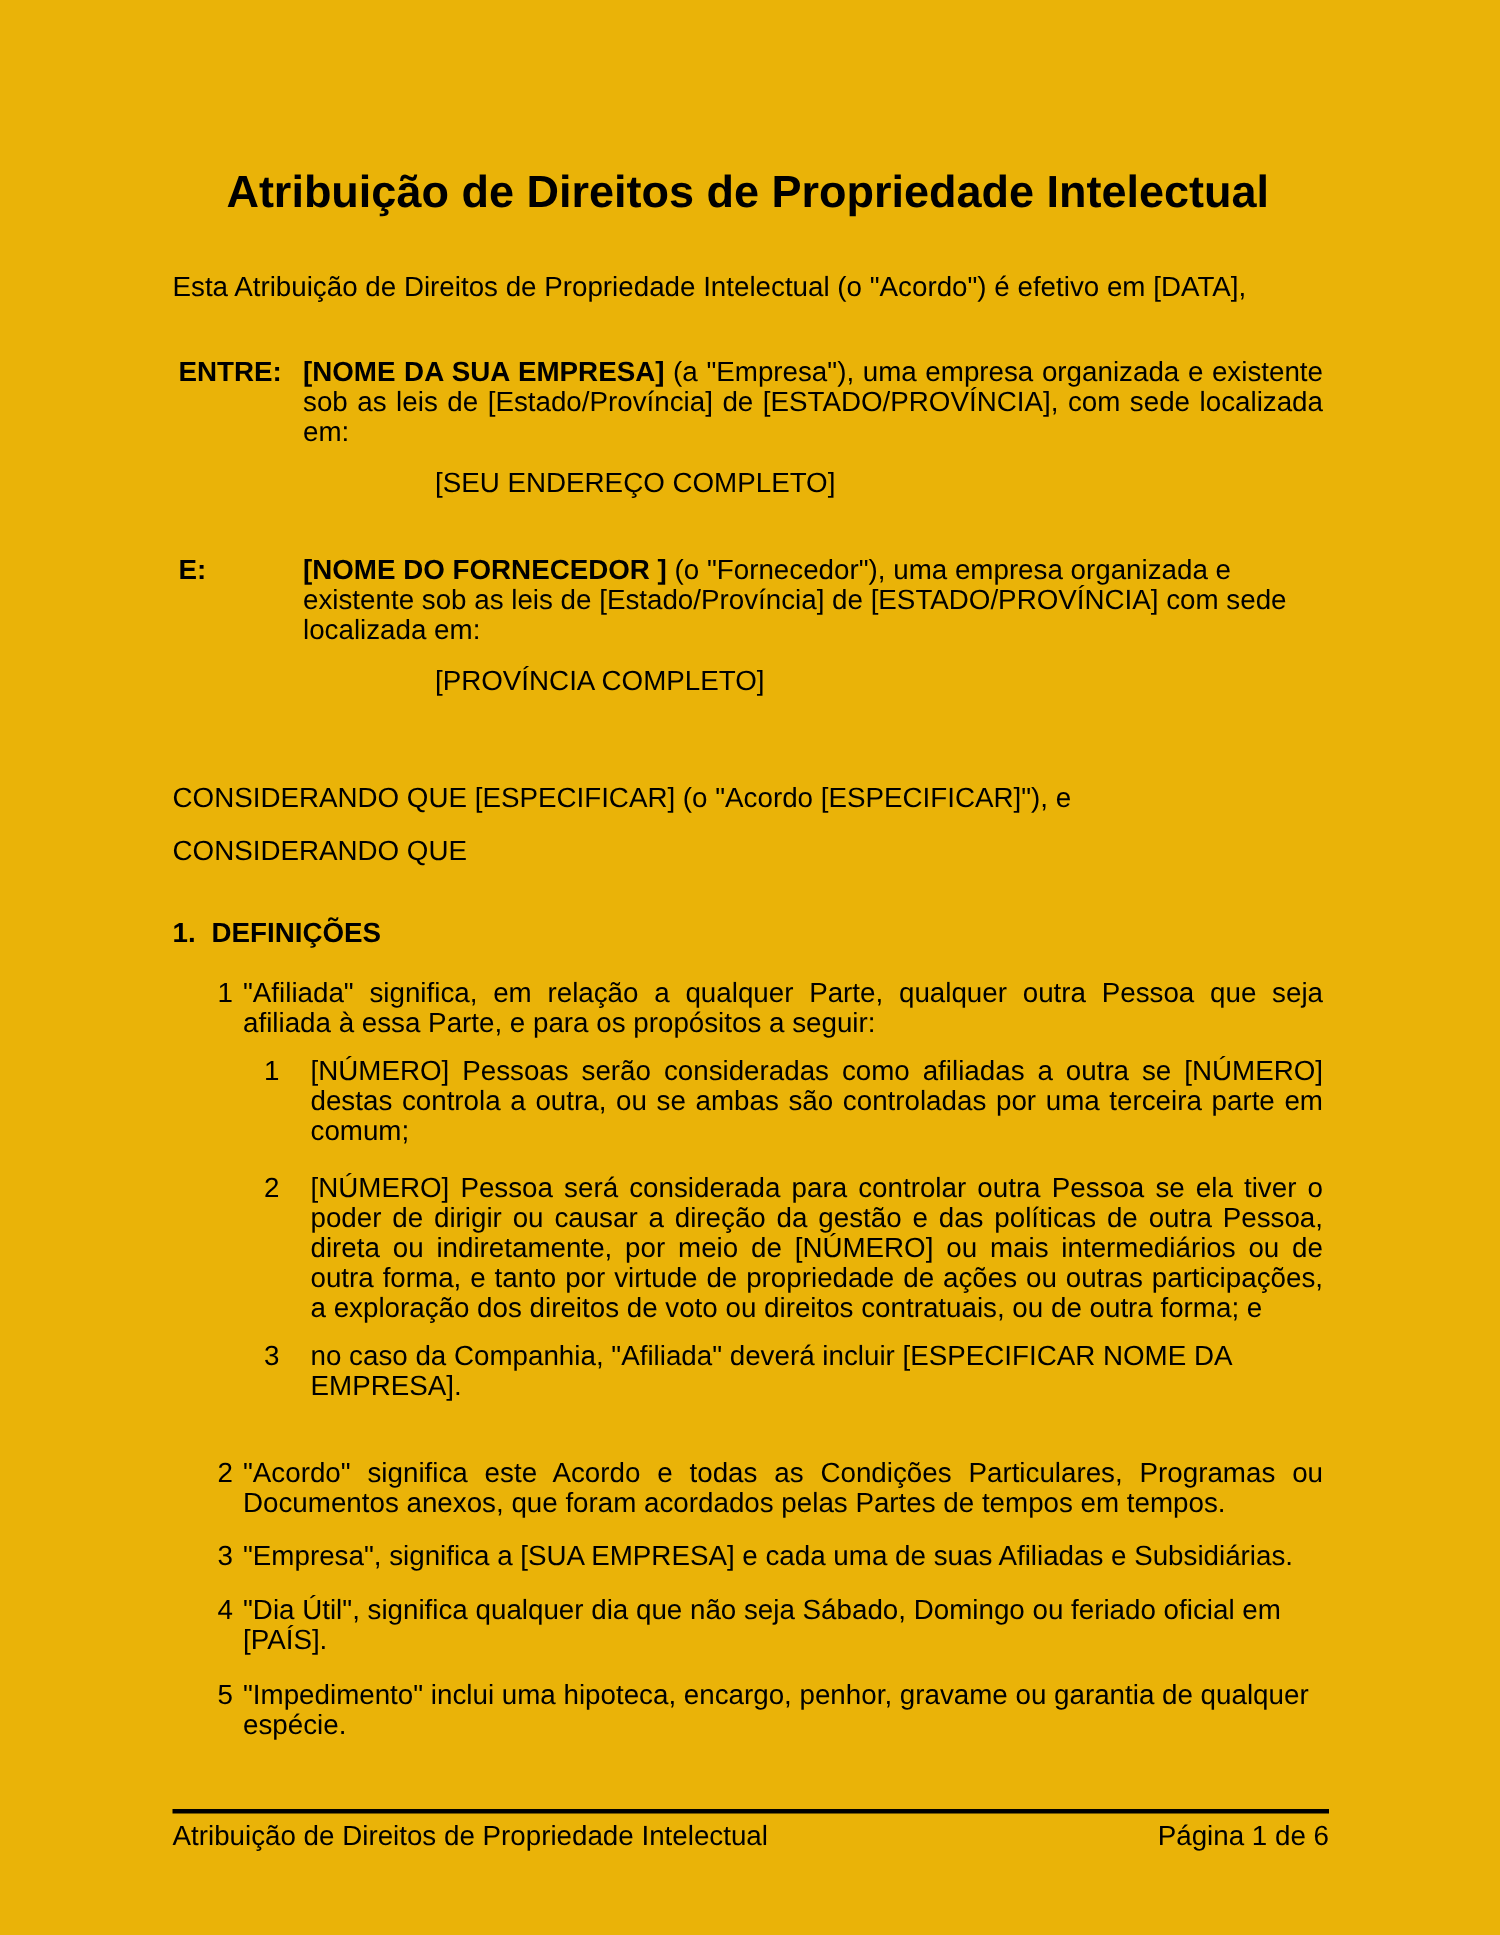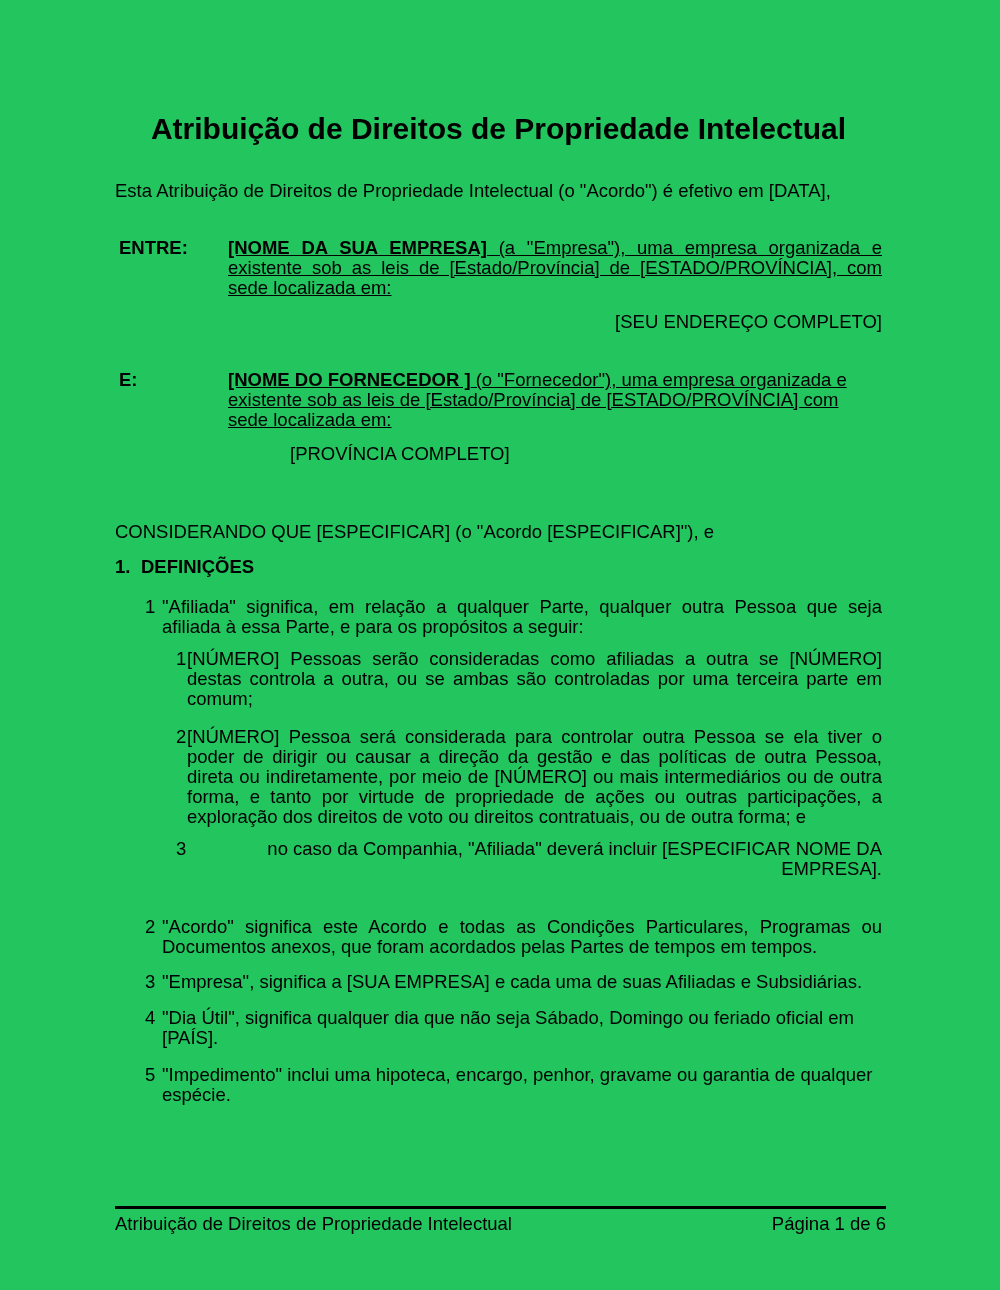--- a/index.html
+++ b/index.html
@@ -4,21 +4,21 @@
 <style>
   html, body {
     margin: 0;
     padding: 0;
     background: #ffffff;
   }
   .page {
     position: relative;
     width: 1000px;
     height: 1290px;
-    background: #22c55e;
+    background: #eab308;
     color: #000000;
     font-family: "Liberation Sans", "DejaVu Sans", sans-serif;
     overflow: hidden;
   }
   .content {
     position: absolute;
     left: 115px;
     top: 111px;
     width: 767px;
     font-size: 18.5px;
@@ -35,51 +35,51 @@
   }
   .intro { margin-bottom: 37px; }
 
   .party { position: relative; }
   .party-label {
     position: absolute;
     left: 4px;
     top: 0;
     font-weight: bold;
   }
-  .party-body { margin-left: 113px; text-decoration: underline; }
+  .party-body { margin-left: 87px; }
   .party-body.just { text-align: justify; }
   .party-address { margin-left: 175px; }
   .bold { font-weight: bold; }
 
   .mb12 { margin-bottom: 12px; }
   .mb14 { margin-bottom: 14px; }
   .mb15 { margin-bottom: 15px; }
   .mb16 { margin-bottom: 16px; }
   .mb17 { margin-bottom: 17px; }
   .mb18 { margin-bottom: 18px; }
   .mb20 { margin-bottom: 20px; }
   .mb35 { margin-bottom: 35px; }
-  .mb38 { margin-bottom: 38px; text-align: right; }
+  .mb38 { margin-bottom: 38px; }
   .mb58 { margin-bottom: 58px; }
 
   .heading {
     position: relative;
     font-weight: bold;
   }
   .heading-num { position: absolute; left: 0; top: 0; }
   .heading-text { margin-left: 26px; }
 
   .just { text-align: justify; }
 
   .li { position: relative; }
   .li .num { position: absolute; top: 0; }
   .l1 > .num { left: 30px; }
   .l1 > .litext { margin-left: 47px; }
   .l2 > .num { left: 61px; }
-  .l2 > .litext { margin-left: 72px; }
+  .l2 > .litext { margin-left: 92px; }
 
   .footer {
     position: absolute;
     left: 115px;
     top: 1206px;
     width: 771px;
     font-size: 18.5px;
     line-height: 20px;
   }
   .footer-rule {
@@ -108,20 +108,21 @@
       <p class="party-address mb38">[SEU ENDEREÇO COMPLETO]</p>
     </div>
 
     <div class="party">
       <span class="party-label">E:</span>
       <p class="party-body mb14"><span class="bold">[NOME DO FORNECEDOR ]</span><span> (o "Fornecedor"), uma empresa organizada e existente sob as leis de [Estado/Província] de [ESTADO/PROVÍNCIA] com sede localizada em:</span></p>
       <p class="party-address mb58">[PROVÍNCIA COMPLETO]</p>
     </div>
 
     <p class="mb15">CONSIDERANDO QUE [ESPECIFICAR] (o "Acordo [ESPECIFICAR]"), e</p>
+    <p class="mb35">CONSIDERANDO QUE</p>
 
     <div class="heading mb20">
       <span class="heading-num">1.</span>
       <div class="heading-text">DEFINIÇÕES</div>
     </div>
 
 
     <div class="li l1 mb12">
       <span class="num">1</span>
       <div class="litext just">"Afiliada" significa, em relação a qualquer Parte, qualquer outra Pessoa que seja afiliada à essa Parte, e para os propósitos a seguir:</div>

